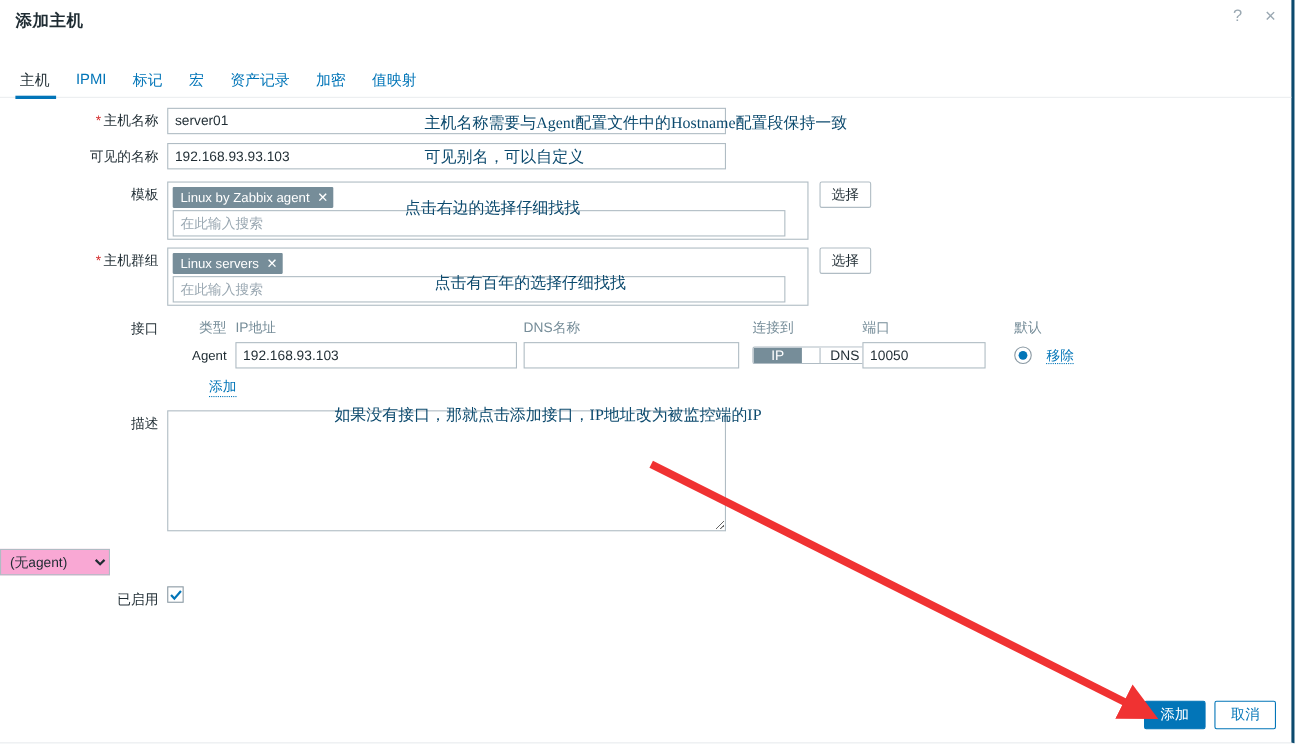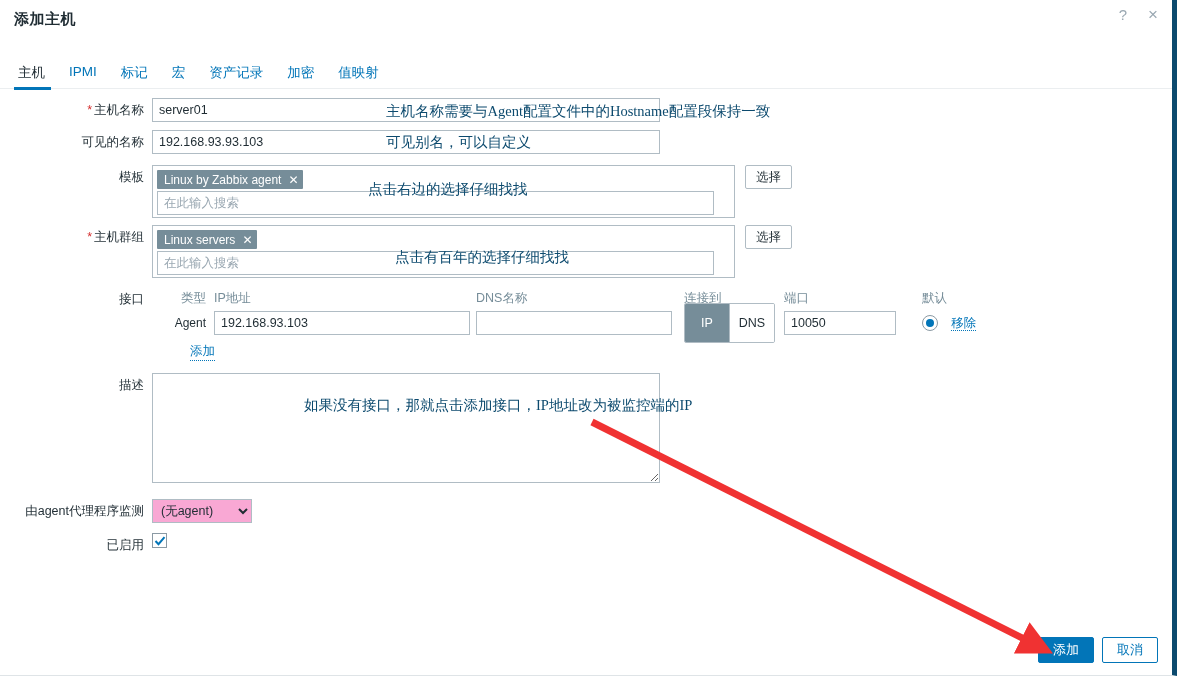--- a/index.html
+++ b/index.html
@@ -12,21 +12,21 @@
     font-family: "Liberation Sans", "DejaVu Sans", sans-serif;
     font-size: 12px;
     color: #1f2c33;
     overflow: hidden;
   }
   .dialog {
     position: absolute;
     left: 0; top: 0;
     width: 1177px; height: 676px;
     background: #fff;
-    border-right: 5px solid #0c4a6e;
+    border-right: 3px solid #0c4a6e;
     border-bottom: 1px solid #dfe4e7;
     box-sizing: border-box;
   }
   
   .dlg-header {
     position: absolute;
     left: 0; top: 0; right: 0; height: 42px;
   }
   .dlg-title {
     position: absolute;
@@ -195,24 +195,25 @@
   .col-type { width: 62px; text-align: right; padding-right: 8px; box-sizing: border-box; }
   .col-ip { width: 256px; }
   .col-dns { width: 202px; margin-left: 6px; }
   .col-conn { width: 96px; margin-left: 6px; }
   .col-port { width: 116px; margin-left: 4px; }
   .col-def { width: 80px; margin-left: 22px; }
 
   .seg {
     display: inline-flex;
     border: 1px solid #b0bcc4;
-    height: 40px;
+    height: 16px;
     box-sizing: border-box;
     border-radius: 2px;
     overflow: hidden;
+    gap: 16px;
   }
   .seg div {
     display: flex; align-items: center; justify-content: center;
     width: 44px;
     font-size: 12.5px;
     cursor: pointer;
     background: #fff;
     color: #1f2c33;
   }
   .seg div.on { background: #768d99; color: #fff; }
@@ -420,21 +421,20 @@
         </div>
       </div>
     </div>
 
     <div class="row" style="height:126px;margin-top:6px;">
       <div class="lbl">描述</div>
       <textarea class="desc" style=""></textarea>
     </div>
 
     <div class="row" style="height:34px;">
-      <div class="lbl">由agent代理程序监测</div>
       <select class="sel">
         <option>(无agent)</option>
       </select>
     </div>
 
     <div class="row" style="height:28px;">
       <div class="lbl">已启用</div>
       <span class="cbox">
         <svg width="12" height="12" viewBox="0 0 12 12">
           <path d="M1.5 6 L4.5 9.2 L10.5 2.2" stroke="#0275b8" stroke-width="2" fill="none"></path>
@@ -446,21 +446,21 @@
 
   <div class="footer-btns">
     <button class="btn primary">添加</button>
     <button class="btn">取消</button>
   </div>
 
   <div class="anno" id="anno0" style="left: 386px; top: 102px;">主机名称需要与Agent配置文件中的Hostname配置段保持一致</div>
   <div class="anno" id="anno1" style="left: 386px; top: 133px;">可见别名，可以自定义</div>
   <div class="anno" id="anno2" style="left: 368px; top: 180px;">点击右边的选择仔细找找</div>
   <div class="anno" id="anno3" style="left: 395px; top: 248px;">点击有百年的选择仔细找找</div>
-  <div class="anno" id="anno4" style="left: 304px; top: 396px;">如果没有接口，那就点击添加接口，IP地址改为被监控端的IP</div>
+  <div class="anno" id="anno4" style="left: 304px; top: 368px;">如果没有接口，那就点击添加接口，IP地址改为被监控端的IP</div>
 
   <svg class="arrow-svg">
     <defs>
       <marker id="ah" markerWidth="5" markerHeight="5" refX="2.6" refY="2.5" orient="auto">
         <path d="M0,0 L5,2.5 L0,5 z" fill="#f03232"></path>
       </marker>
     </defs>
     <line id="arrowline" stroke="#f03232" stroke-width="7" marker-end="url(#ah)" x1="592" y1="422" x2="1038" y2="646"></line>
   </svg>
 

